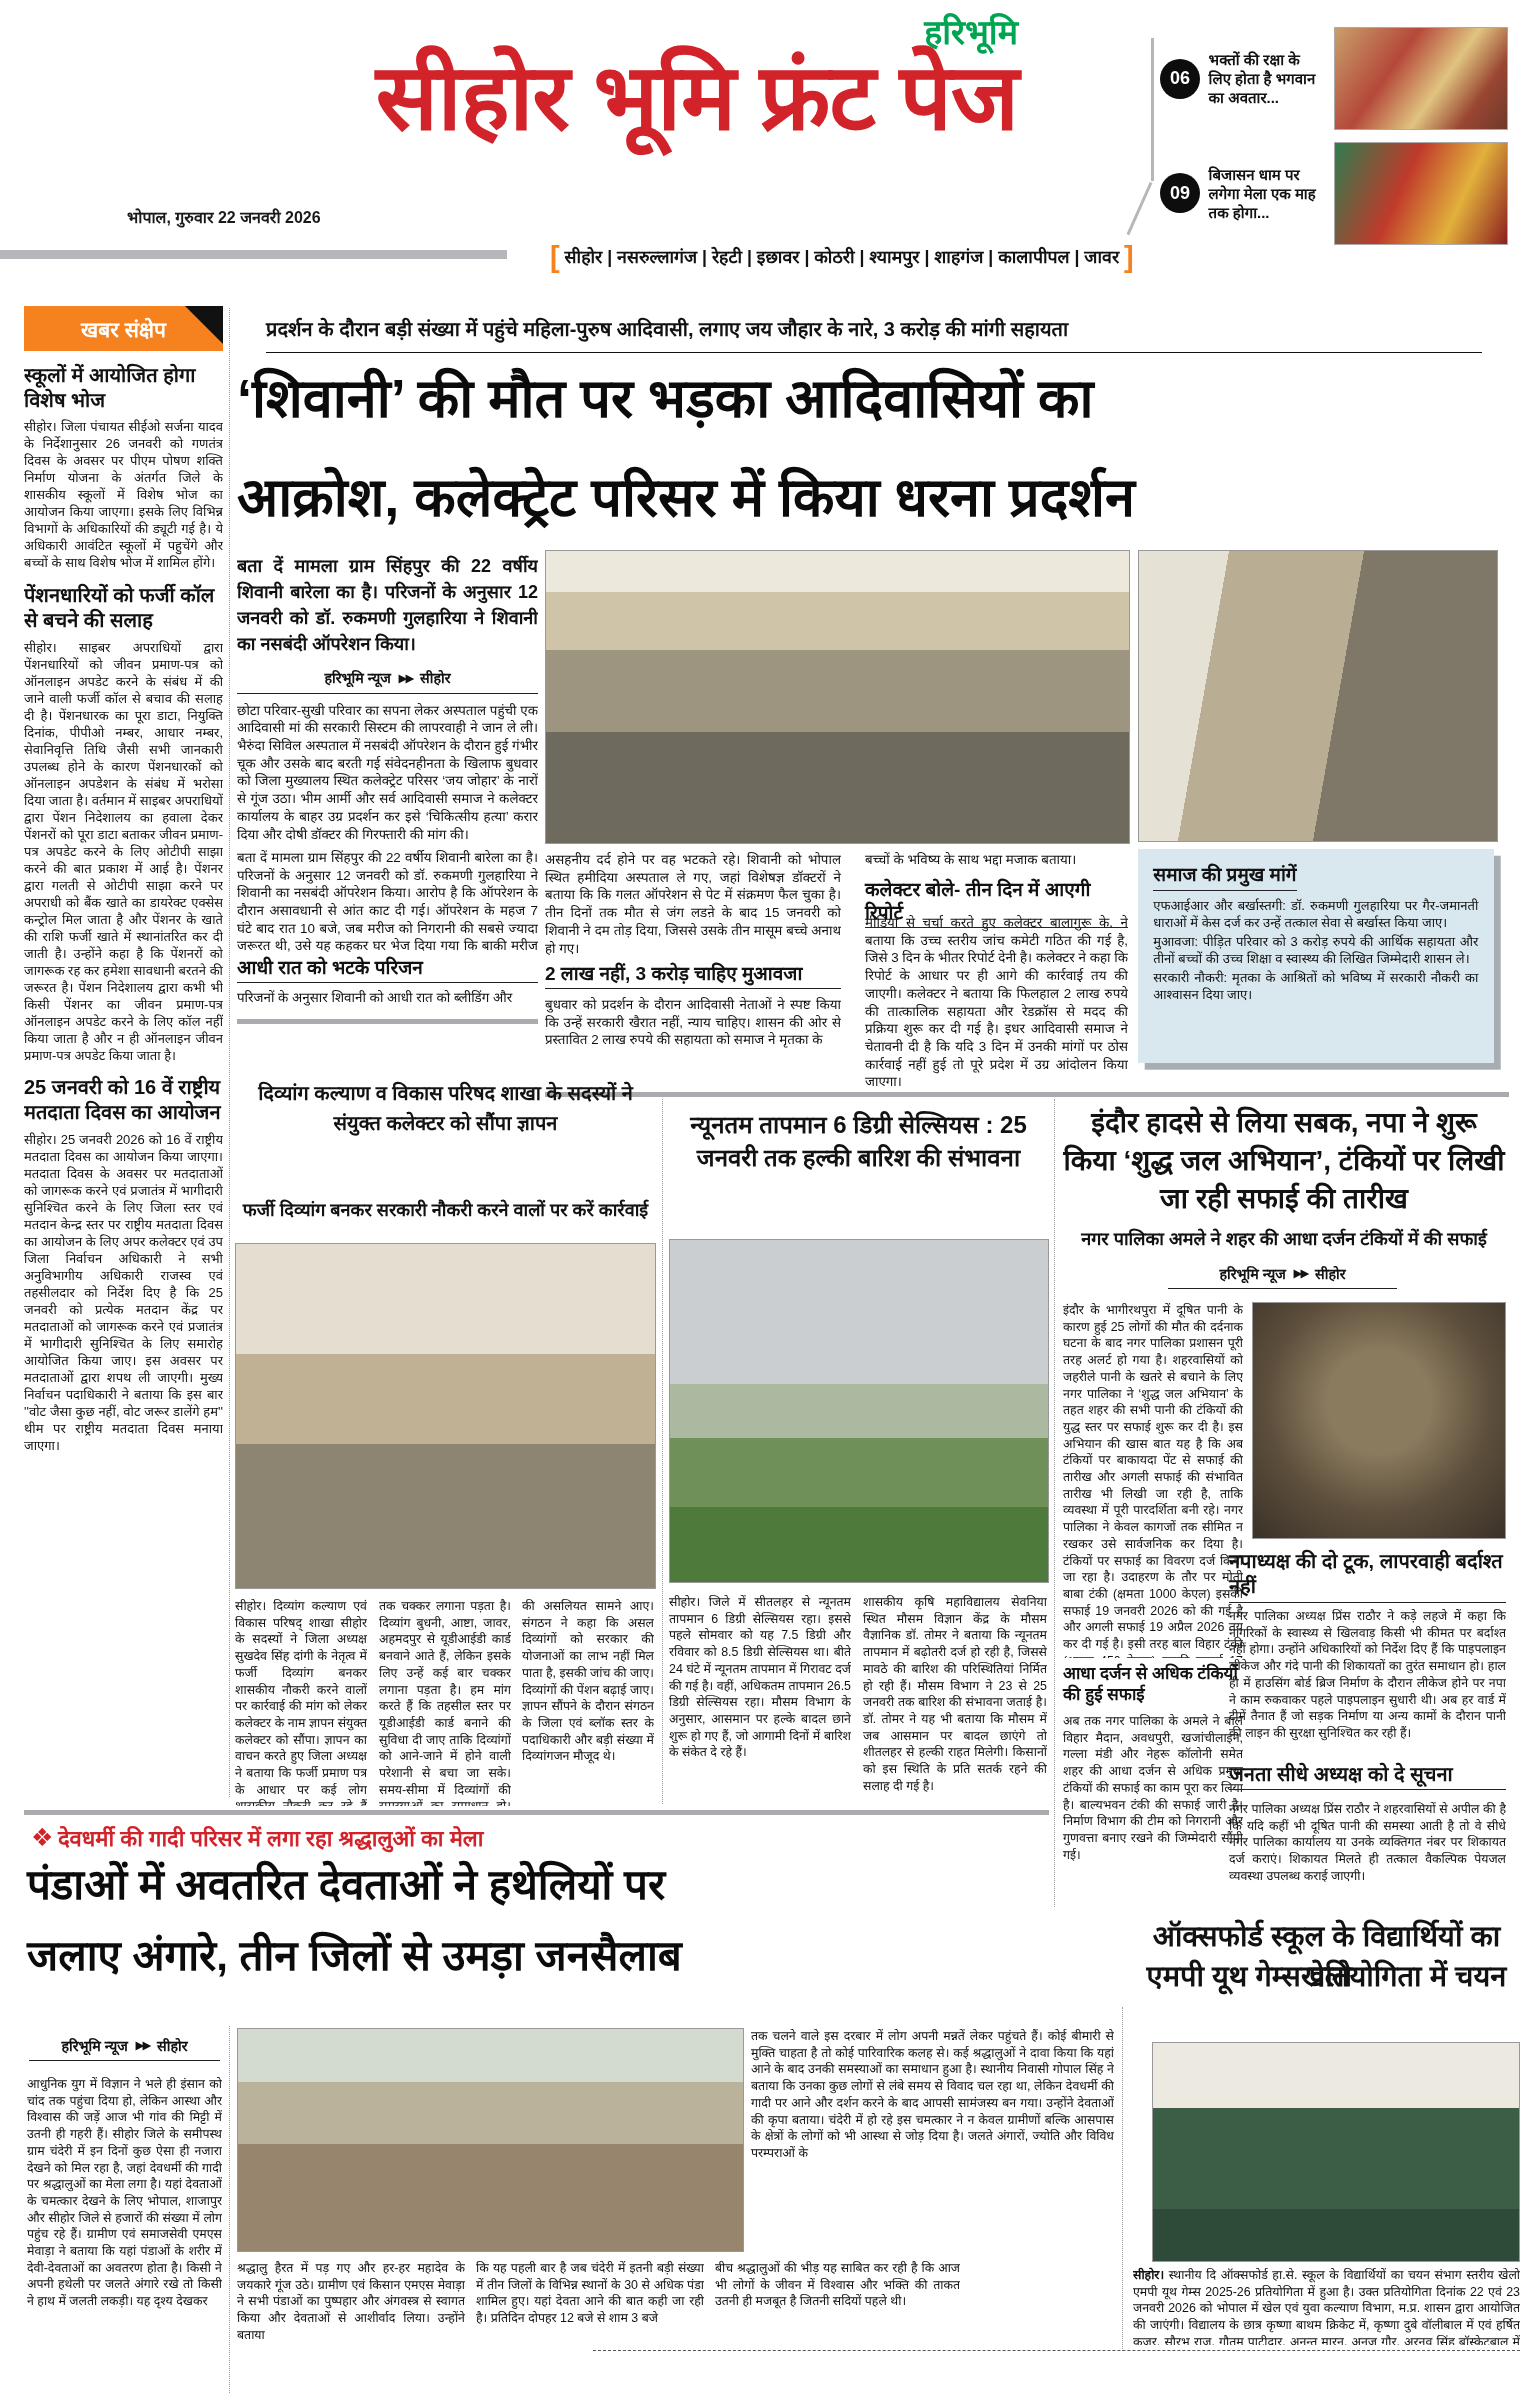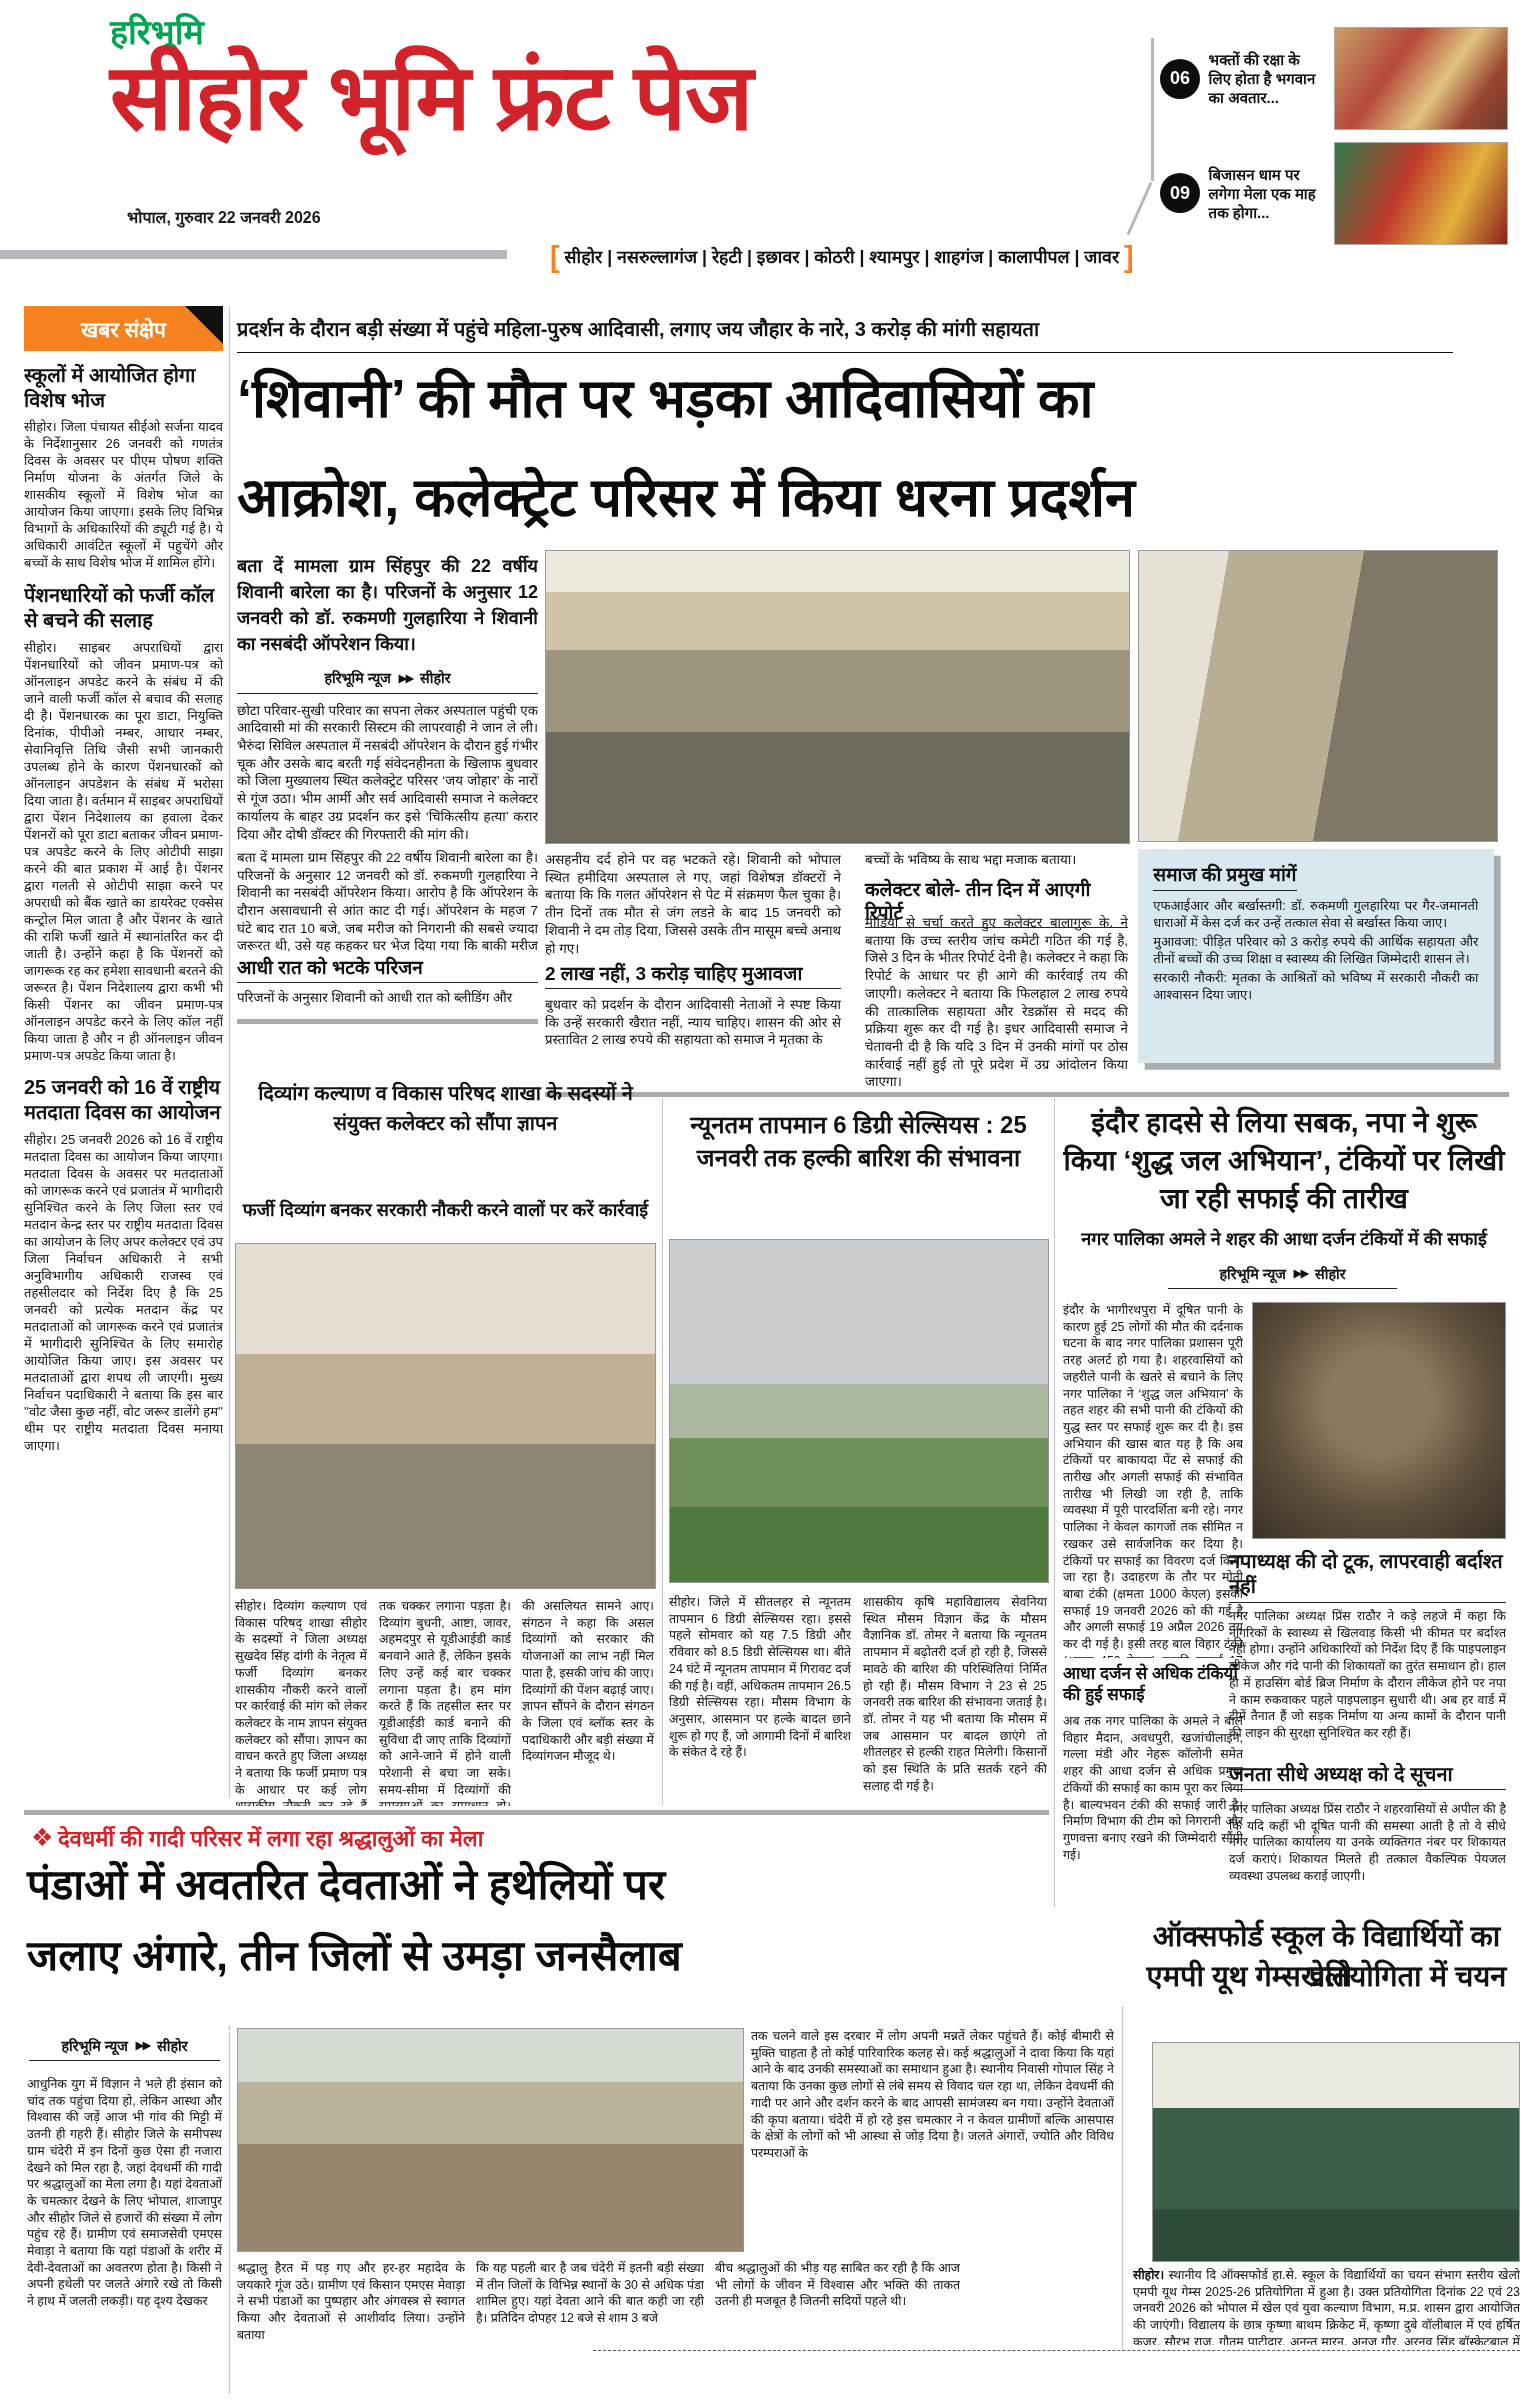--- a/index.html
+++ b/index.html
@@ -23,21 +23,21 @@
   .graybar{background:#b5b7ba;height:8.6px;}
   .nav{font-weight:bold;font-size:17.7px;white-space:nowrap;margin-left:32px;}
   .brk{color:#f6821f;font-size:29px;font-weight:bold;vertical-align:-3.8px;}
   
   .sb-head{position:relative;background:#f6821f;color:#fff;font-weight:bold;font-size:21px;
            padding:8.6px 13.4px;margin-bottom:11.5px;text-align:center;}
   .fold{position:absolute;right:0;top:0;width:0;height:0;border-top:38px solid #111;border-left:38px solid transparent;}
   .sb-title{font-weight:bold;font-size:20px;line-height:25px;margin:9.6px 0 5.7px 0;}
   .sb-body{font-size:13px;line-height:17px;margin:0 0 11.5px 0;}
   
-  .kicker{font-weight:bold;font-size:20px;border-bottom:1.9px solid #111;padding-bottom:9.6px;}
+  .kicker{font-weight:bold;font-size:20px;border-bottom:1.9px solid #111;padding-bottom:9.6px;margin-left:29px;}
   .hl{font-weight:bold;font-size:54px;line-height:1.08;color:#0b0b0b;}
   .intro{font-weight:bold;font-size:18px;line-height:26px;}
   .byline{display:flex;align-items:center;justify-content:center;gap:7.6px;font-weight:bold;font-size:14.3px;
           border-bottom:1.9px solid #222;padding:5.7px 0;margin:5.7px 0 7.6px 0;}
   .ffi{font-size:11.5px;letter-spacing:-1.9px;}
   .bodytx{font-size:13.4px;line-height:17.7px;}
   .sm{font-size:12.4px;line-height:16.7px;}
   .sh{font-weight:bold;font-size:19px;line-height:23px;border-bottom:1.9px solid #222;padding-bottom:2.9px;}
   .sh-n{font-weight:bold;font-size:19px;line-height:23px;}
   .photo{border:1px solid #999;}
@@ -56,21 +56,21 @@
   .mh{font-weight:bold;text-align:center;}
   .strip{color:#d2232a;font-weight:bold;font-size:22px;}
   .dashline{position:absolute;border-top:1.9px dashed #555;}
   .capb{font-weight:bold;}
 </style>
 </head>
 <body>
 
 <div id="page">
 
-  <div class="abs" style="left:110px;top:15.3px;width:908px;text-align:left;">
+  <div class="abs" style="left:110px;top:15.3px;width:908px;text-align:right;">
     <div class="logo">हरिभूमि</div>
     <div class="mtitle">सीहोर भूमि फ्रंट पेज</div>
   </div>
   <div class="abs dateline" style="left:127px;top:206px;">भोपाल, गुरुवार 22 जनवरी 2026</div>
 
   <div class="abs connector" style="left:1151px;top:38px;width:2.9px;height:143px;"></div>
   <div class="abs connector" style="left:1138px;top:180px;width:2.9px;height:57px;transform:rotate(24deg);"></div>
   <div class="abs" style="left:1160px;top:27px;width:356px;">
     <div class="teaser">
       <div class="tbadge">06</div>

